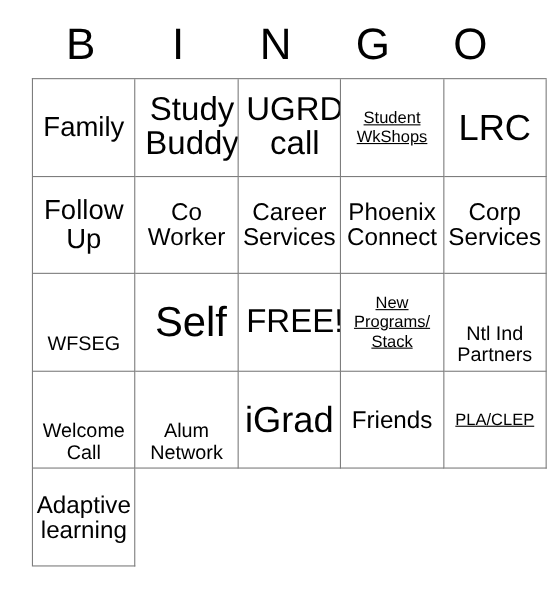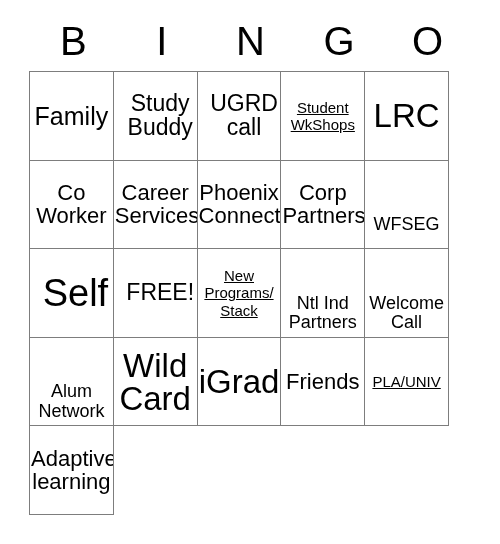--- a/index.html
+++ b/index.html
@@ -39,21 +39,21 @@
     font-weight: 400;
     letter-spacing: 0;
     color: #000000;
     user-select: none;
   }
   
   .grid {
     position: absolute;
     left: 29px;
     top: 71px;
-    width: 420px;
+    width: 468px;
     height: 444px;
     box-sizing: border-box;
     display: grid;
     grid-template-columns: repeat(5, 1fr);
     grid-template-rows: repeat(5, 1fr);
     border-top: 1px solid #7d7d7d;
     border-left: 1px solid #7d7d7d;
   }
   .cell {
     box-sizing: border-box;
@@ -72,21 +72,21 @@
     line-height: 1.02;
     white-space: pre-line;
     color: #000000;
     word-break: normal;
   }
   
   .fs-xs  { font-size: 15px; line-height: 1.14; text-decoration: underline; }
   .fs-sm  { font-size: 18px; line-height: 1.08; margin-top: 40px; }
   .fs-md  { font-size: 22px; line-height: 1.05; }
   .fs-lg  { font-size: 25px; line-height: 1.04; }
-  .fs-xl  { font-size: 23px; line-height: 1.02; padding-left: 10px; }
+  .fs-xl  { font-size: 30px; line-height: 1.02; padding-left: 10px; }
   .fs-xxl { font-size: 33px; line-height: 1.0; }
   .fs-hg  { font-size: 38px; line-height: 1.0; margin-left: 8px; }
 </style>
 </head>
 <body>
 
 <div id="bingo-card">
 
   <div class="header-row">
       <div class="header-letter">B</div>
@@ -109,34 +109,38 @@
 call</span>
       </div>
       <div class="cell">
         <span class="cell-text fs-xs">Student
 WkShops</span>
       </div>
       <div class="cell">
         <span class="cell-text fs-xxl">LRC</span>
       </div>
       <div class="cell">
+        <span class="cell-text fs-lg">Follow
+Up</span>
+      </div>
+      <div class="cell">
         <span class="cell-text fs-md">Co
 Worker</span>
       </div>
       <div class="cell">
         <span class="cell-text fs-md">Career
 Services</span>
       </div>
       <div class="cell">
         <span class="cell-text fs-md">Phoenix
 Connect</span>
       </div>
       <div class="cell">
         <span class="cell-text fs-md">Corp
-Partners</span>
+Services</span>
       </div>
       <div class="cell">
         <span class="cell-text fs-sm">WFSEG</span>
       </div>
       <div class="cell">
         <span class="cell-text fs-hg">Self</span>
       </div>
       <div class="cell">
         <span class="cell-text fs-xl">FREE!</span>
       </div>
@@ -151,31 +155,27 @@
       </div>
       <div class="cell">
         <span class="cell-text fs-sm">Welcome
 Call</span>
       </div>
       <div class="cell">
         <span class="cell-text fs-sm">Alum
 Network</span>
       </div>
       <div class="cell">
-        <span class="cell-text fs-xxl">Wild
-Card</span>
-      </div>
-      <div class="cell">
         <span class="cell-text fs-xxl">iGrad</span>
       </div>
       <div class="cell">
         <span class="cell-text fs-md">Friends</span>
       </div>
       <div class="cell">
-        <span class="cell-text fs-xs">PLA/UNIV</span>
+        <span class="cell-text fs-xs">PLA/CLEP</span>
       </div>
       <div class="cell">
         <span class="cell-text fs-md">Adaptive
 learning</span>
       </div>
     </div>
 
 </div>
 
 </body></html>

